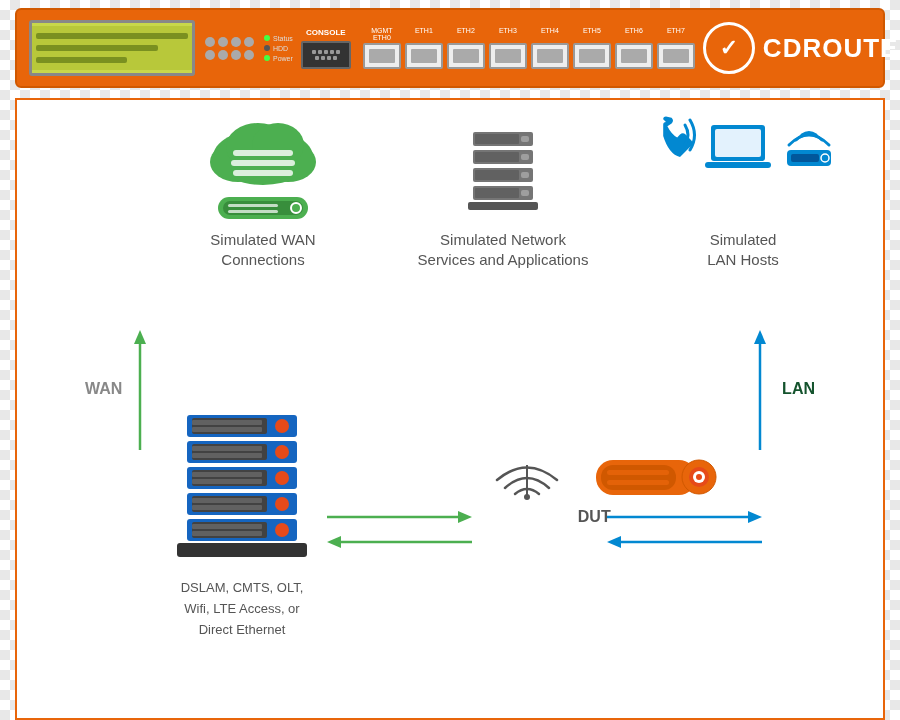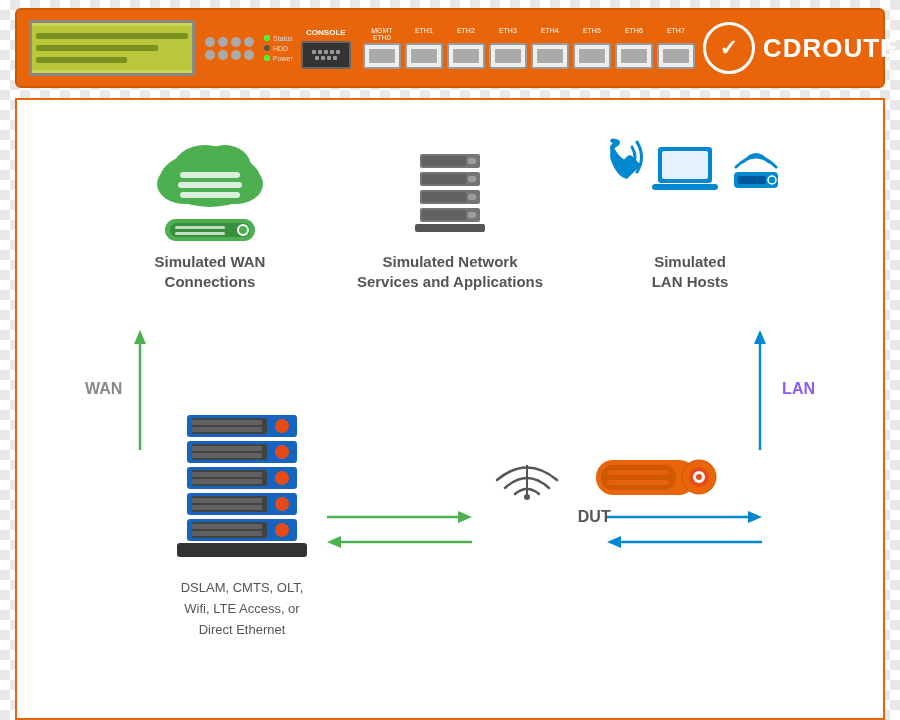--- a/index.html
+++ b/index.html
@@ -243,25 +243,24 @@
       border: 2px solid #e8650a;
       margin-top: 10px;
       flex: 1;
       position: relative;
       overflow: hidden;
     }
 
     
     .top-icons-row {
       display: flex;
-      justify-content: center;
+      justify-content: flex-end;
       align-items: flex-end;
-      padding: 32px 20px 0 20px;
+      padding: 10px 20px 0 20px;
       position: relative;
-      font-weight: bold;
     }
 
     
     .wan-section {
       display: flex;
       flex-direction: column;
       align-items: center;
       width: 240px;
     }
 
@@ -503,21 +502,21 @@
         <polygon points="15,0 9,14 21,14" fill="#4caf50"></polygon>
       </svg>
 
       <svg style="position:absolute; right:108px; top:0; width:30px; height:130px;">
         <line x1="15" y1="120" x2="15" y2="10" stroke="#0288d1" stroke-width="2.5"></line>
         <polygon points="15,0 9,14 21,14" fill="#0288d1"></polygon>
       </svg>
 
       <div style="position:absolute; left:68px; top:50px; font-size:16px; font-weight:bold; color:#888;">WAN</div>
 
-      <div style="position:absolute; right:68px; top:50px; font-size:16px; font-weight:bold; color:#8b5cf6;">LAN</div>
+      <div style="position:absolute; right:68px; top:50px; font-size:16px; font-weight:bold; color:#14532d;">LAN</div>
 
       <div style="position:absolute; left:450px; top:110px;">
         
         <svg width="120" height="60" viewBox="0 0 120 60">
           <line x1="60" y1="55" x2="60" y2="25" stroke="#555" stroke-width="2"></line>
           <path d="M30,40 Q60,15 90,40" stroke="#555" stroke-width="2.5" fill="none" stroke-linecap="round"></path>
           <path d="M38,48 Q60,28 82,48" stroke="#555" stroke-width="2.5" fill="none" stroke-linecap="round"></path>
           <path d="M48,54 Q60,44 72,54" stroke="#555" stroke-width="2.5" fill="none" stroke-linecap="round"></path>
           <circle cx="60" cy="57" r="3" fill="#555"></circle>
         </svg>

